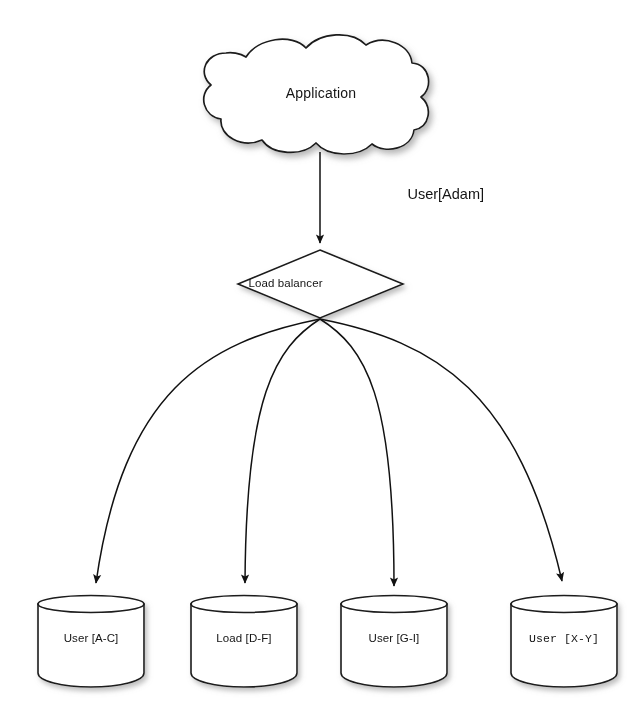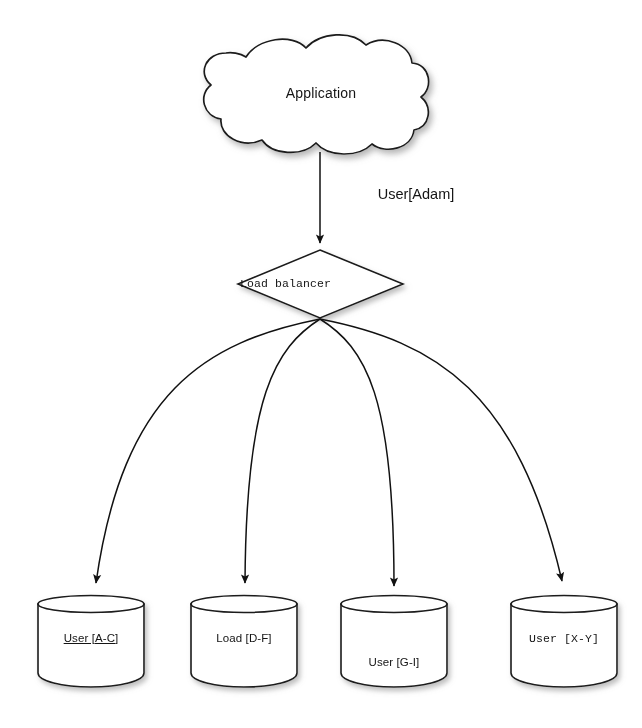--- a/index.html
+++ b/index.html
@@ -38,27 +38,26 @@
     width: 642px;
     font-size: 14px;
     letter-spacing: .2px;
   }
   #label-loadbalancer {
     left: 0;
     top: 277px;
     width: 571px;
     font-size: 11.5px;
     letter-spacing: .1px;
-    font-family: Liberation Mono, monospace;
   }
   #label-edge-user {
-    left: 336px;
+    left: 324px;
     top: 186px;
     width: 160px;
-    text-align: center;
+    text-align: right;
     font-size: 14.5px;
   }
   .db-label {
     position: absolute;
     top: 632px;
     width: 120px;
     text-align: center;
     font-size: 11.5px;
     letter-spacing: .1px;
   }
@@ -141,16 +140,16 @@
     </g>
   </g>
 </svg>
 
 <div class="node-label" id="label-application">Application</div>
 
 <div class="node-label" id="label-edge-user">User[Adam]</div>
 
 <div class="node-label" id="label-loadbalancer">Load balancer</div>
 
-<div class="node-label db-label" style="left:31px;text-decoration:underline;">User [A-C]</div>
+<div class="node-label db-label" style="left:31px;">User [A-C]</div>
 <div class="node-label db-label" style="left:184px;">Load [D-F]</div>
-<div class="node-label db-label" style="left:334px;margin-top:24px;">User [G-I]</div>
+<div class="node-label db-label" style="left:334px;">User [G-I]</div>
 <div class="node-label db-label" style="left:504px;font-family:Liberation Mono, monospace;">User [X-Y]</div>
 
 </body></html>

